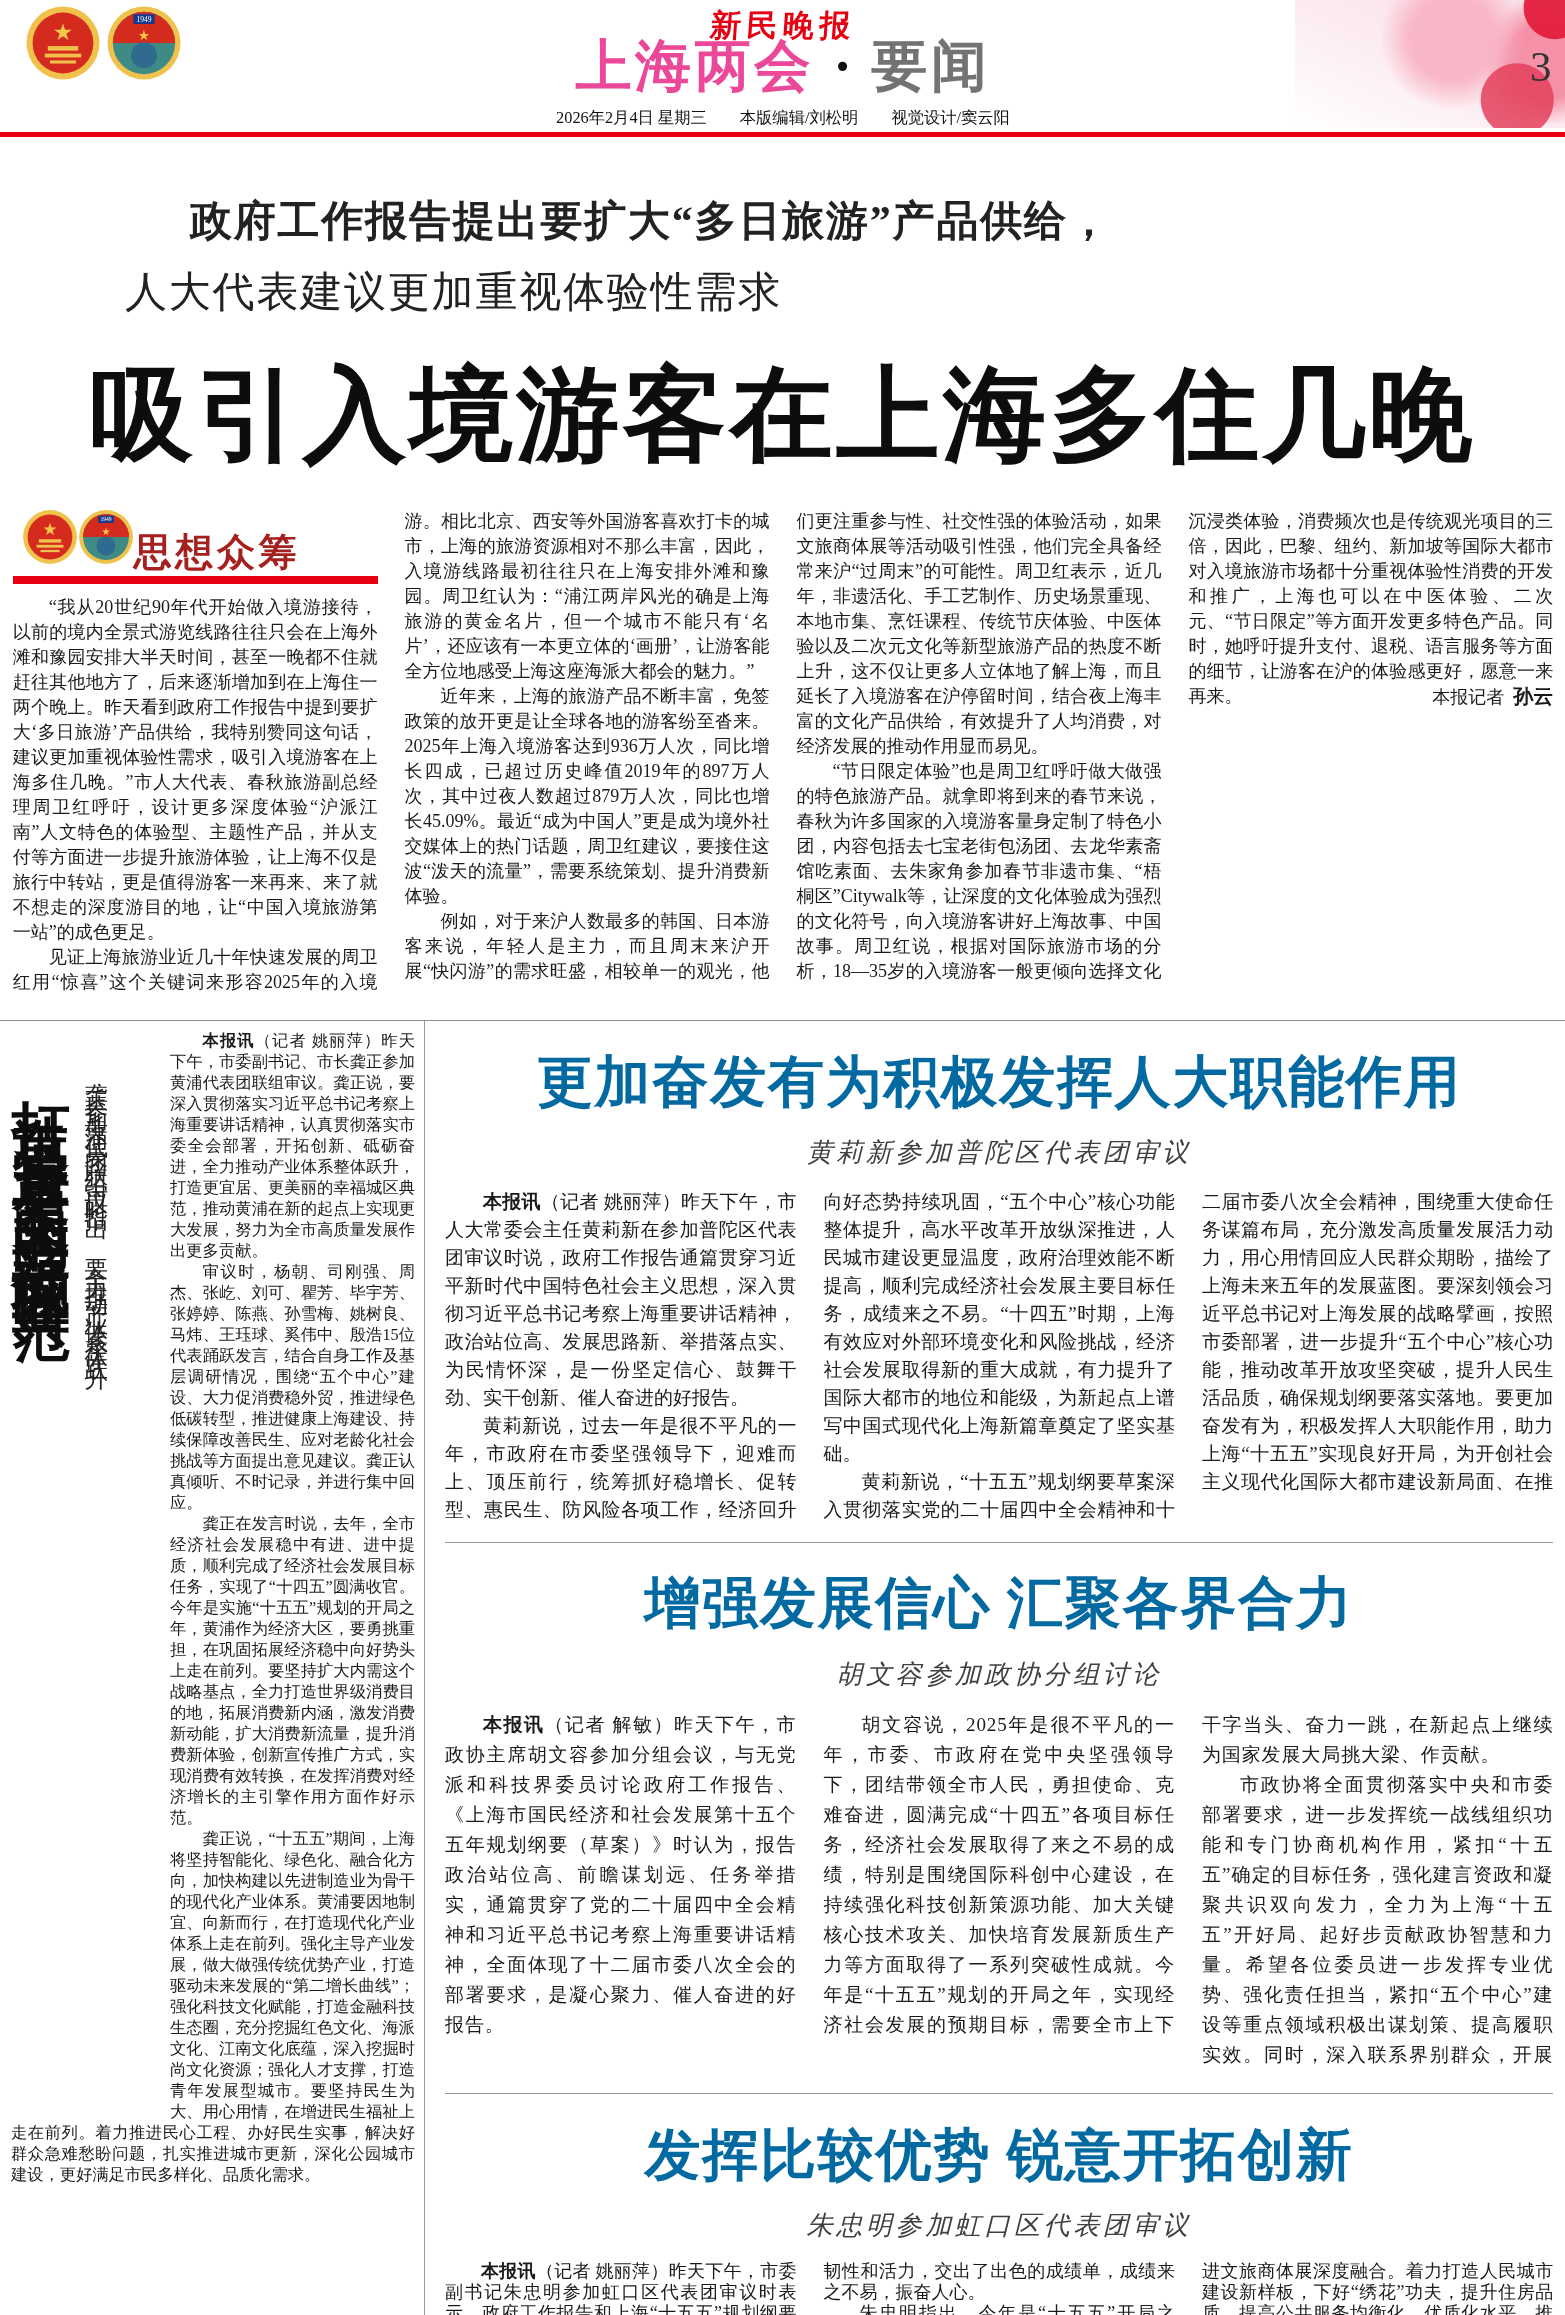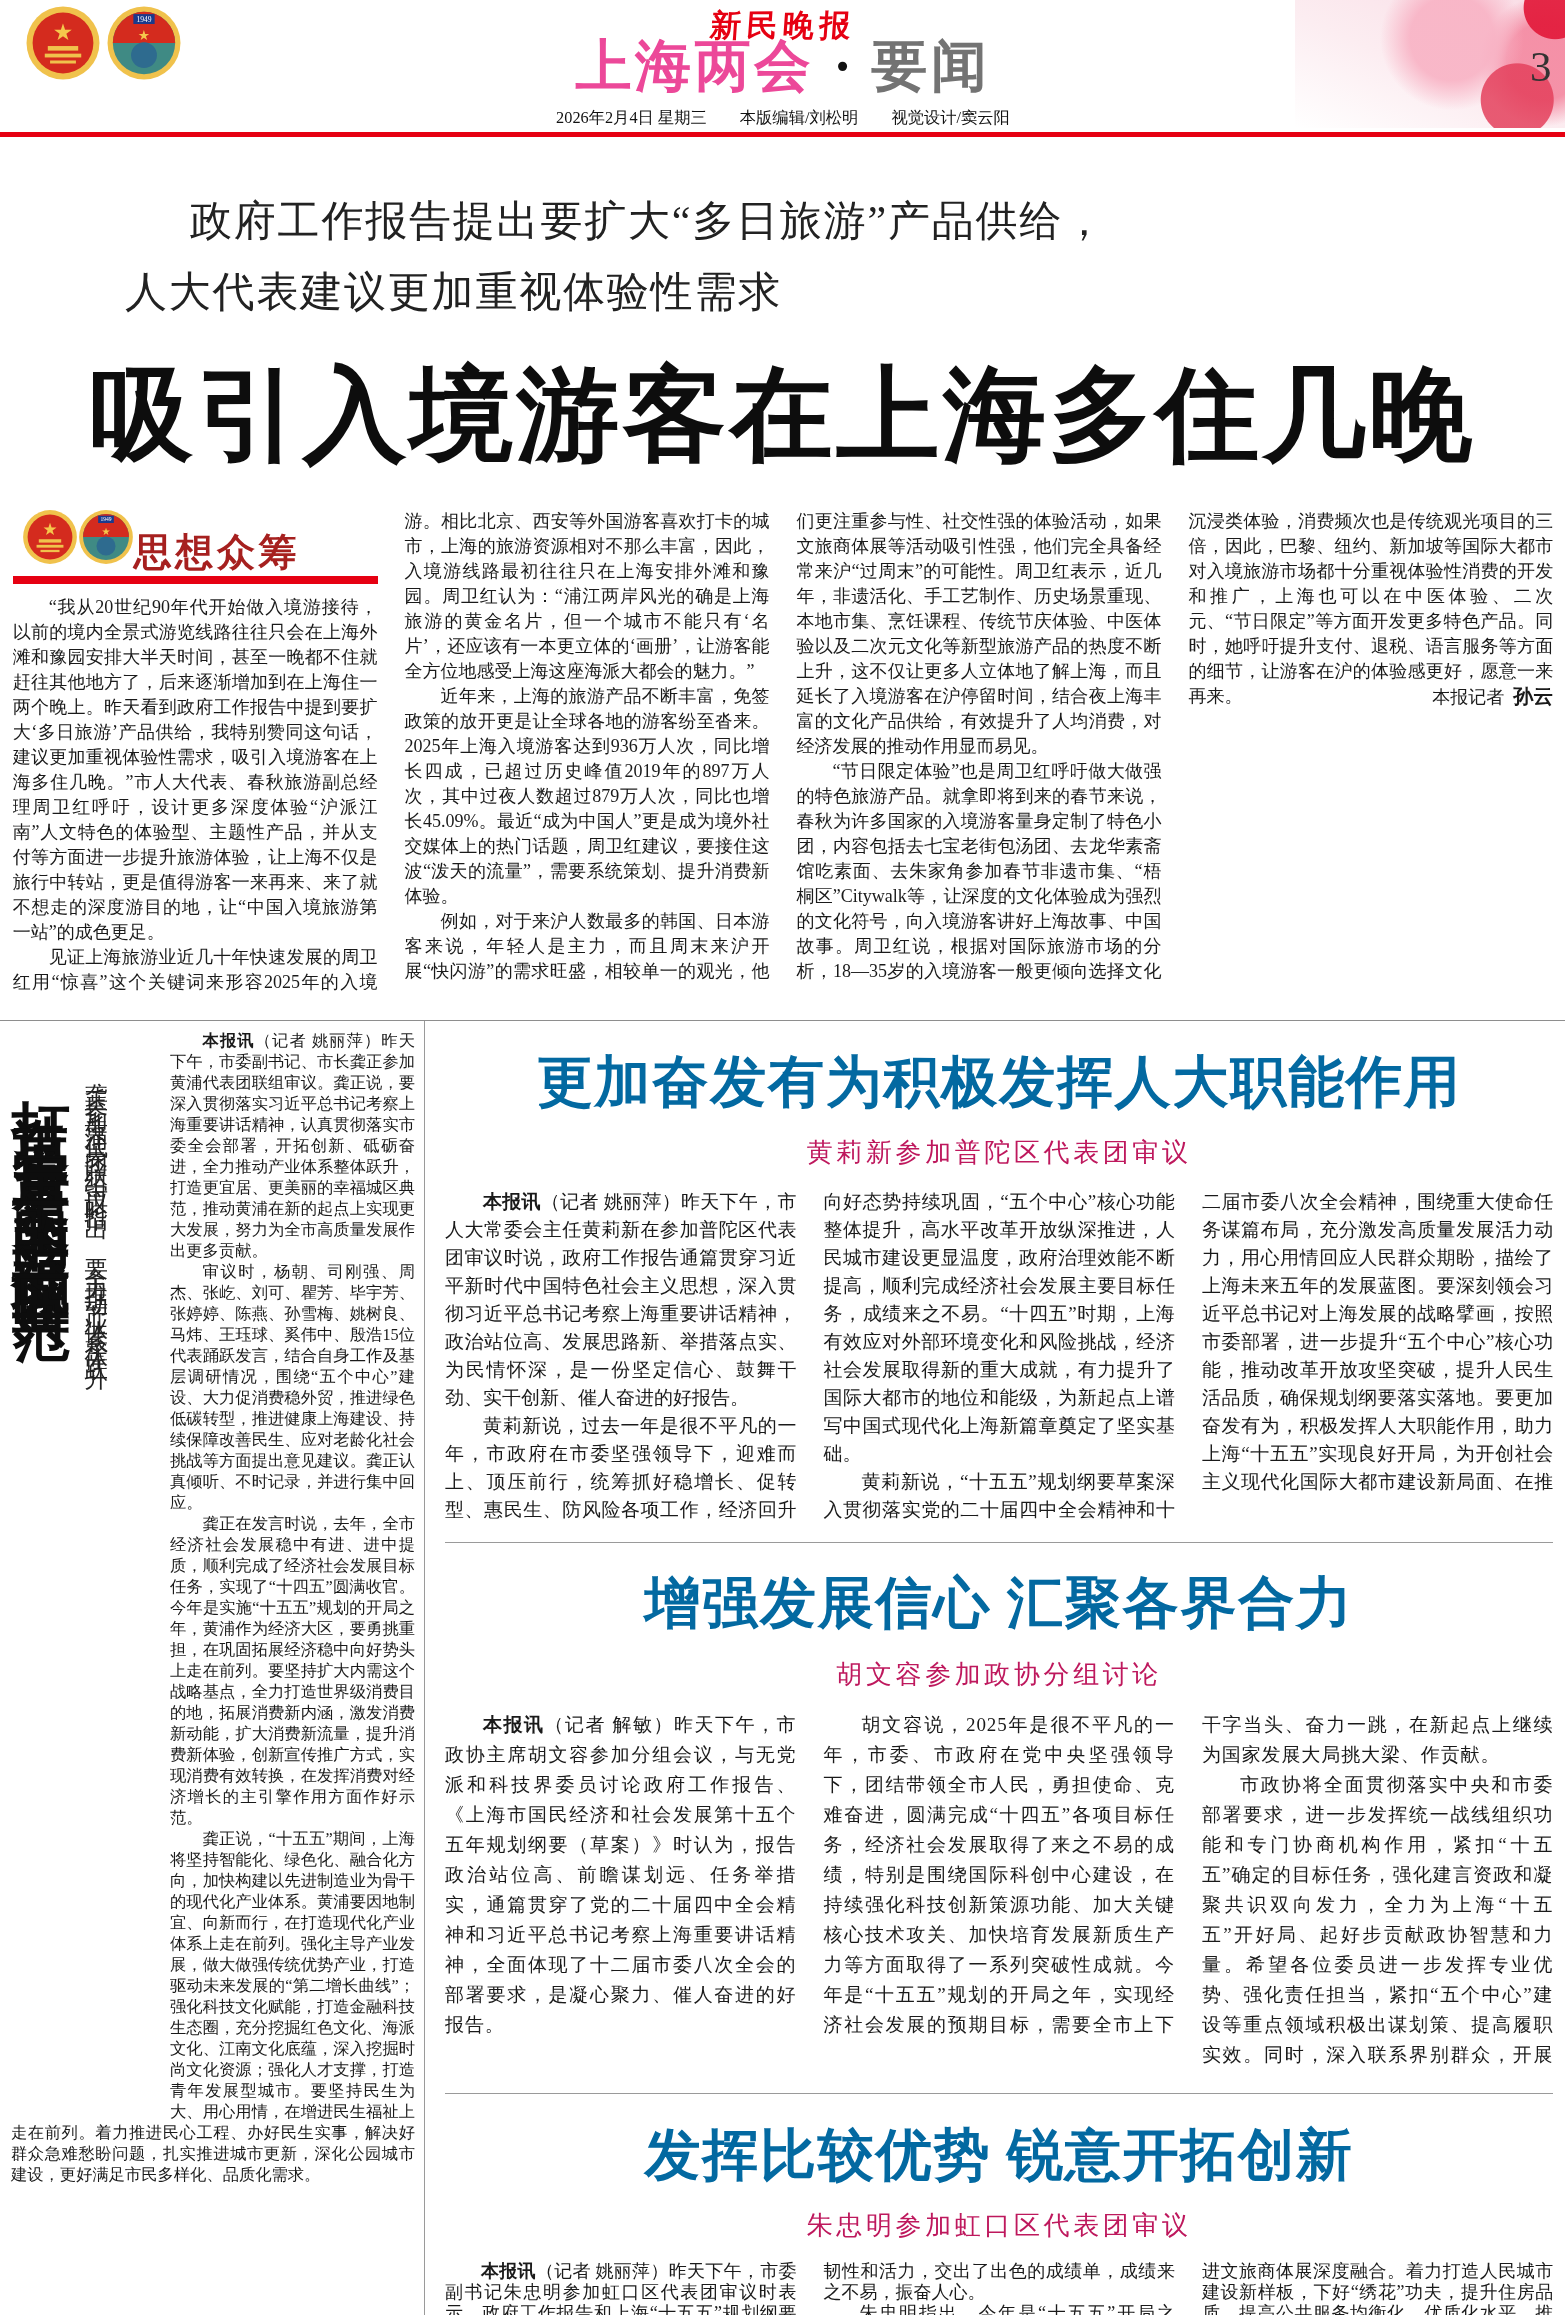--- a/index.html
+++ b/index.html
@@ -21,21 +21,21 @@
   .page-deco{position:absolute;right:0;top:0;width:271px;height:128px;
      background:
        radial-gradient(circle at 96% 6%, rgba(227,30,62,.95) 0 31px, rgba(227,30,62,0) 32px),
        radial-gradient(circle at 82% 78%, rgba(228,64,92,.85) 0 36px, rgba(228,64,92,0) 37px),
        radial-gradient(circle at 58% 30%, rgba(248,178,196,.9) 0 42px, rgba(248,178,196,0) 72px),
        radial-gradient(circle at 92% 48%, rgba(244,136,160,.9) 0 38px, rgba(244,136,160,0) 65px),
        linear-gradient(205deg,#f9dce5 0%,#fcedf1 55%,#ffffff 100%);}
   .page-num{position:absolute;right:14.5px;top:42px;font-size:43px;color:#333;}
   
   .kicker{padding-left:125px;padding-top:56px;font-size:42px;color:#222;letter-spacing:1.8px;}
-  .k1{padding-left:65px;}
+  .k1{padding-left:65px;font-weight:bold;}
   .k2{margin-top:14.5px;}
   .main-headline{margin:27px 9px 0;text-align:center;font-size:103px;font-weight:900;
       font-family:"Liberation Sans","DejaVu Sans",sans-serif;letter-spacing:3.6px;color:#0d0d0d;}
   .lead-body{height:496px;margin:23.5px 12.7px 0;column-count:4;column-gap:27px;column-fill:auto;
       font-size:18px;line-height:25px;text-align:justify;overflow:hidden;}
   .lead-body p,.art-body p,.left-col p{margin:0;text-indent:2em;}
   .logo-block{margin-bottom:11px;}
   .logo-row{display:flex;align-items:flex-end;padding-left:9px;}
   .emb-sm{width:56px;height:56px;flex:0 0 auto;}
   .logo-text{font-size:38px;font-weight:900;color:#a6201f;
@@ -50,21 +50,21 @@
   .left-col{width:425px;box-sizing:border-box;padding:9px 9px 0 11px;
       border-right:1.8px solid #9a9a9a;font-size:16.3px;line-height:21px;text-align:justify;overflow:hidden;}
   .vertical-block{float:left;width:159px;height:1084px;display:flex;padding-top:23.5px;box-sizing:border-box;}
   .v-headline{writing-mode:vertical-rl;font-size:58px;font-weight:900;line-height:1.06;
       font-family:"Liberation Sans","DejaVu Sans",sans-serif;letter-spacing:14.5px;color:#0d0d0d;}
   .v-subhead{writing-mode:vertical-rl;font-size:23.5px;letter-spacing:9px;margin-left:12.7px;padding-top:9px;color:#222;}
   .right-col{flex:1;box-sizing:border-box;padding:0 12.7px 0 20px;overflow:hidden;}
   .article{padding-top:12.7px;}
   .article + .article{border-top:1.8px solid #9a9a9a;margin-top:16.3px;}
   .article h2{margin:11px 0 0;text-align:center;font-size:56px;font-weight:700;letter-spacing:1.8px;color:#0369a1;}
-  .subhead{text-align:center;font-size:26px;letter-spacing:3.6px;margin-top:14.5px;color:#be185d;}
+  .subhead{text-align:center;font-size:26px;letter-spacing:3.6px;margin-top:14.5px;color:#404040;font-style:italic;}
   .art-body{margin-top:18px;column-count:3;column-gap:27px;column-fill:auto;text-align:justify;overflow:hidden;}
   .body-a{height:337px;font-size:19px;line-height:28px;}
   .body-b{height:367px;font-size:19px;line-height:30px;letter-spacing:0.9px;}
   .body-c{height:217px;font-size:18px;line-height:21px;}
   .defs-hidden{position:absolute;width:0;height:0;overflow:hidden;}
 </style>
 </head>
 <body>
 
 <svg class="defs-hidden" aria-hidden="true">

